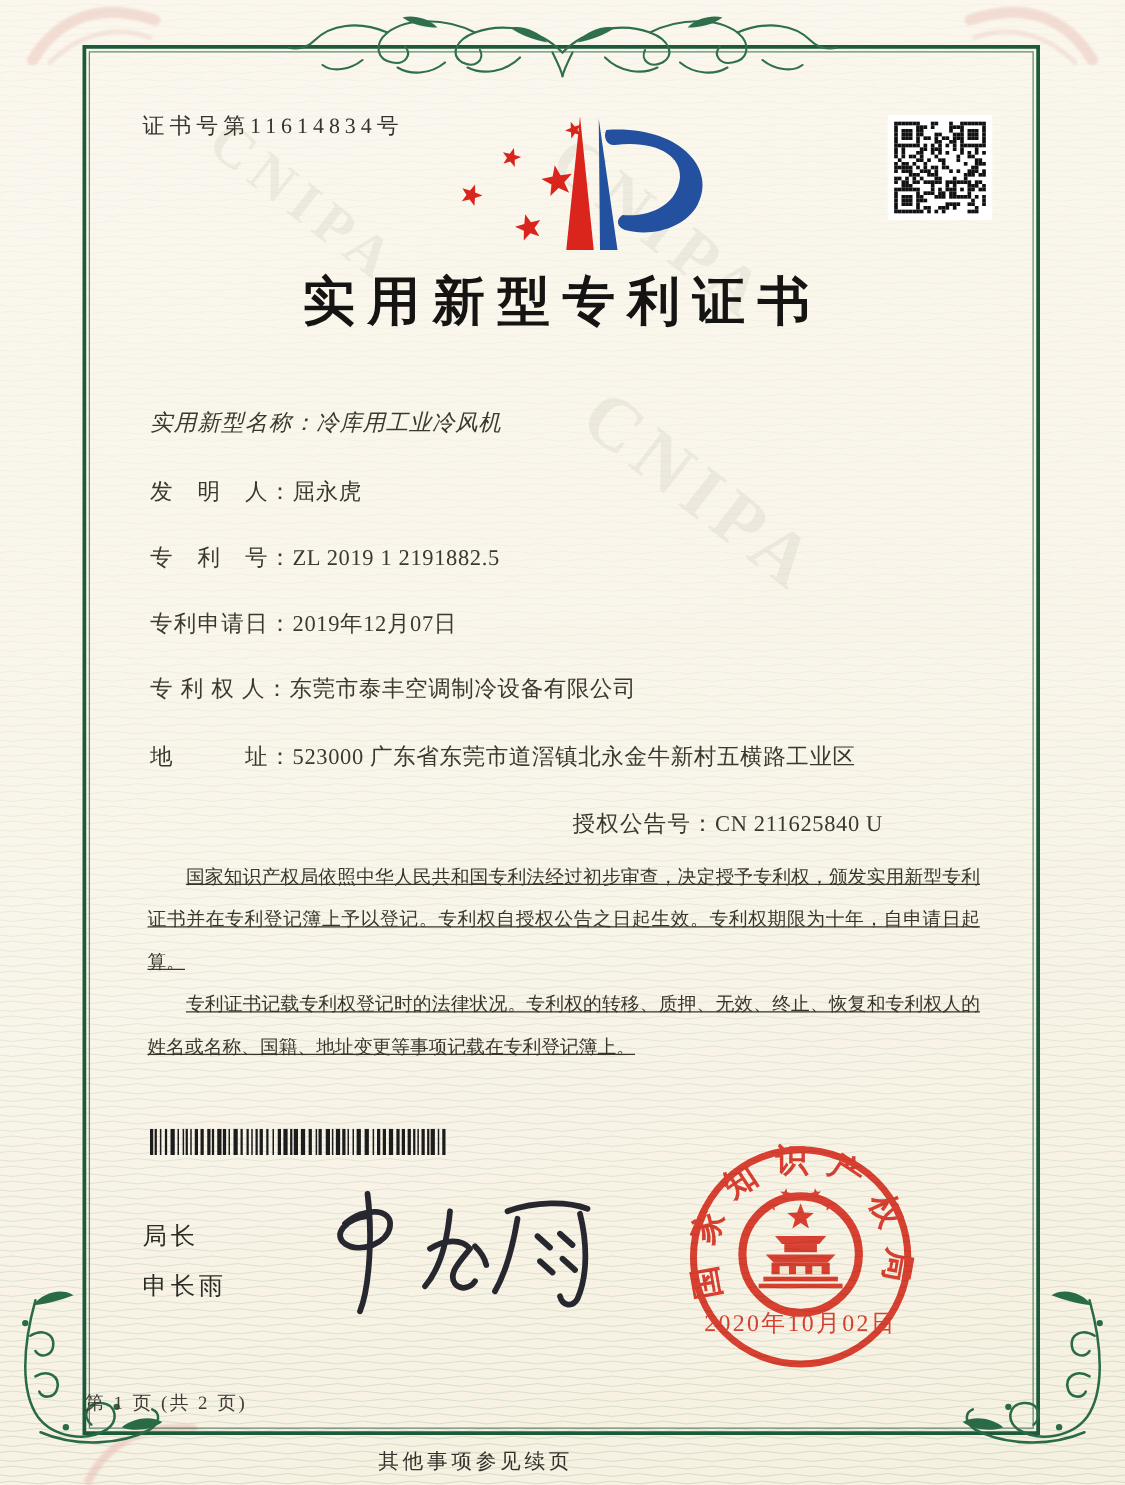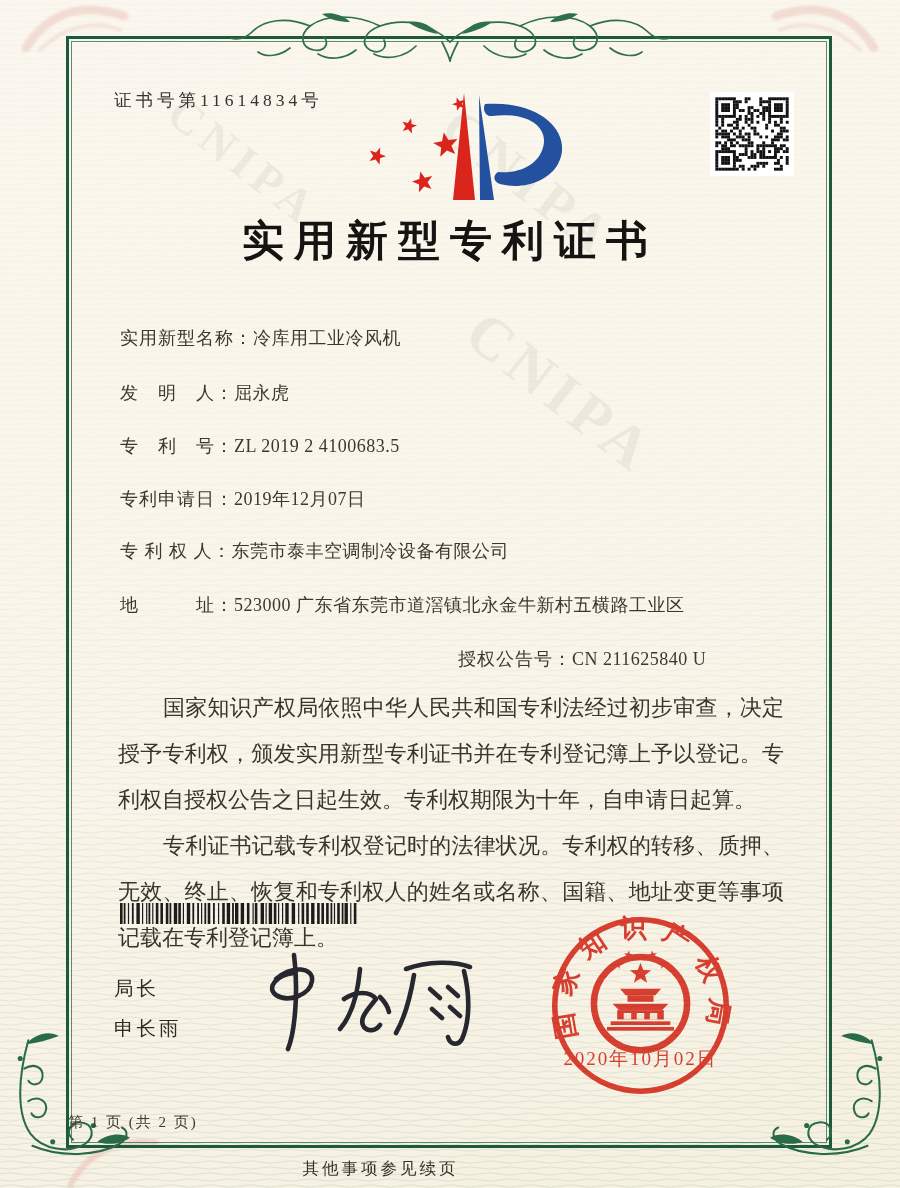--- a/index.html
+++ b/index.html
@@ -37,21 +37,21 @@
   .title{
     position:absolute; left:68px; width:764px; top:213px; text-align:center;
     font-size:42px; font-weight:bold; letter-spacing:10px; color:#151413;
   }
   .row{position:absolute; left:120px; width:680px; font-size:18px; color:#3b382f; white-space:nowrap;}
   .row .lab{letter-spacing:1px;}
   .row .val{letter-spacing:0.5px;}
   .grant-pair2{position:absolute; left:338px; top:0;}
   .bodytext{
     position:absolute; left:118px; width:666px; top:685px;
-    font-size:22px; line-height:46px; text-align:justify; color:#38352c;
+    font-size:15px; line-height:34px; text-align:justify; color:#38352c;text-decoration:underline;
   }
   .bodytext p{margin:0; text-indent:2.05em;}
   .officer{position:absolute; left:114px; top:975px; font-size:19.5px; letter-spacing:3px; color:#2e2c26;}
   .officer div{margin-bottom:13px;}
   .page-info{
     position:absolute; left:68px; width:764px; top:1113px; text-align:left;
     font-size:15px; letter-spacing:2px; color:#3d3b34;
   }
   .note{
     position:absolute; left:0; width:761px; top:1158px; text-align:center;
@@ -655,28 +655,28 @@
       <rect x="29.7" y="79.19999999999999" width="3.3" height="3.3" fill="#111"></rect>
       <rect x="36.3" y="79.19999999999999" width="3.3" height="3.3" fill="#111"></rect>
       <rect x="42.9" y="79.19999999999999" width="3.3" height="3.3" fill="#111"></rect>
       <rect x="66" y="79.19999999999999" width="3.3" height="3.3" fill="#111"></rect>
       <rect x="69.3" y="79.19999999999999" width="3.3" height="3.3" fill="#111"></rect>
       <rect x="72.6" y="79.19999999999999" width="3.3" height="3.3" fill="#111"></rect>
     </svg>
 
   <div class="title">实用新型专利证书</div>
 
-  <div class="row" style="top:326px;">
+  <div class="row" style="top:326px;font-style:italic;">
     <span class="lab">实用新型名称：</span><span class="val">冷库用工业冷风机</span>
   </div>
   <div class="row" style="top:381px;">
     <span class="lab">发　明　人：</span><span class="val">屈永虎</span>
   </div>
   <div class="row" style="top:434px;">
-    <span class="lab">专　利　号：</span><span class="val">ZL 2019 2 4100683.5</span>
+    <span class="lab">专　利　号：</span><span class="val">ZL 2019 1 2191882.5</span>
   </div>
   <div class="row" style="top:487px;">
     <span class="lab">专利申请日：</span><span class="val">2019年12月07日</span>
   </div>
   <div class="row" style="top:539px;">
     <span class="lab">专 利 权 人：</span><span class="val">东莞市泰丰空调制冷设备有限公司</span>
   </div>
   <div class="row" style="top:593px;">
     <span class="lab">地　　　址：</span><span class="val">523000 广东省东莞市道滘镇北永金牛新村五横路工业区</span>
   </div>

